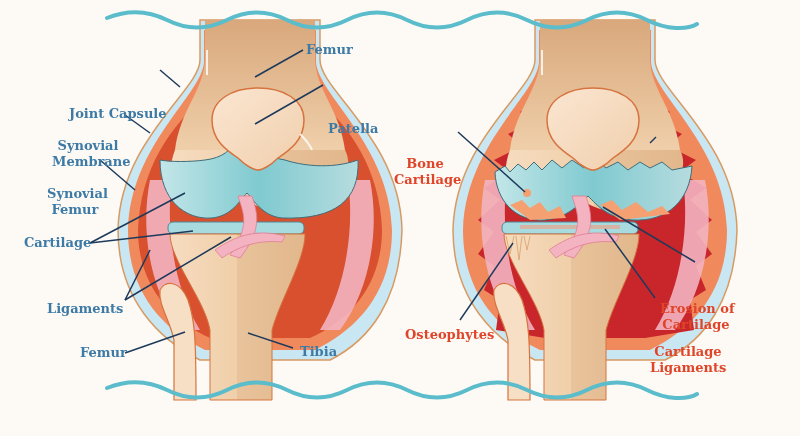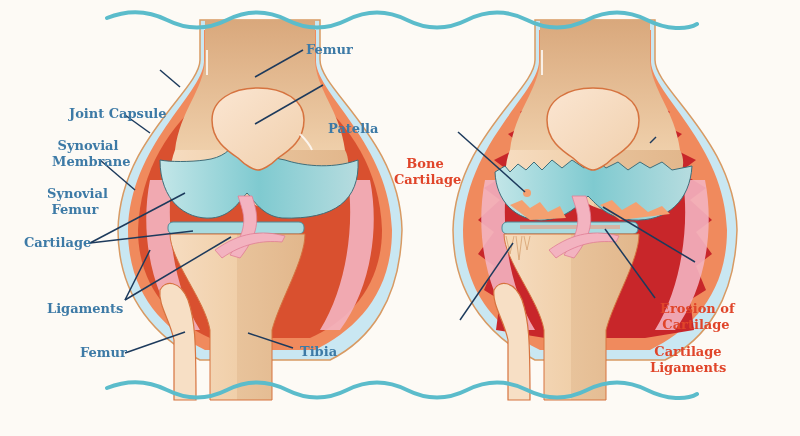--- a/index.html
+++ b/index.html
@@ -141,20 +141,21 @@
 <div class="lbl blue" style="left:47px;top:293px;margin-top:8px;">Ligaments</div>
 <div class="lbl blue" style="left:80px;top:345px;">Femur</div>
 <div class="lbl blue" style="left:306px;top:42px;">Femur</div>
 <div class="lbl blue" style="left:328px;top:77px;margin-top:44px;">Patella</div>
 <div class="lbl blue" style="left:300px;top:344px;">Tibia</div>
 
 <div class="lbl red c" style="left:394px;top:108px;width:62px;">
   <div>Bone</div>
   <div>Cartilage</div>
 </div>
+<div class="lbl red" style="left:405px;top:327px;">Osteophytes</div>
 <div class="lbl red c" style="left:660px;top:253px;width:72px;">
   <div>Erosion of</div>
   <div>Cartilage</div>
 </div>
 <div class="lbl red c" style="left:650px;top:296px;width:76px;">
   <div>Cartilage</div>
   <div>Ligaments</div>
 </div>
 </div>
 

